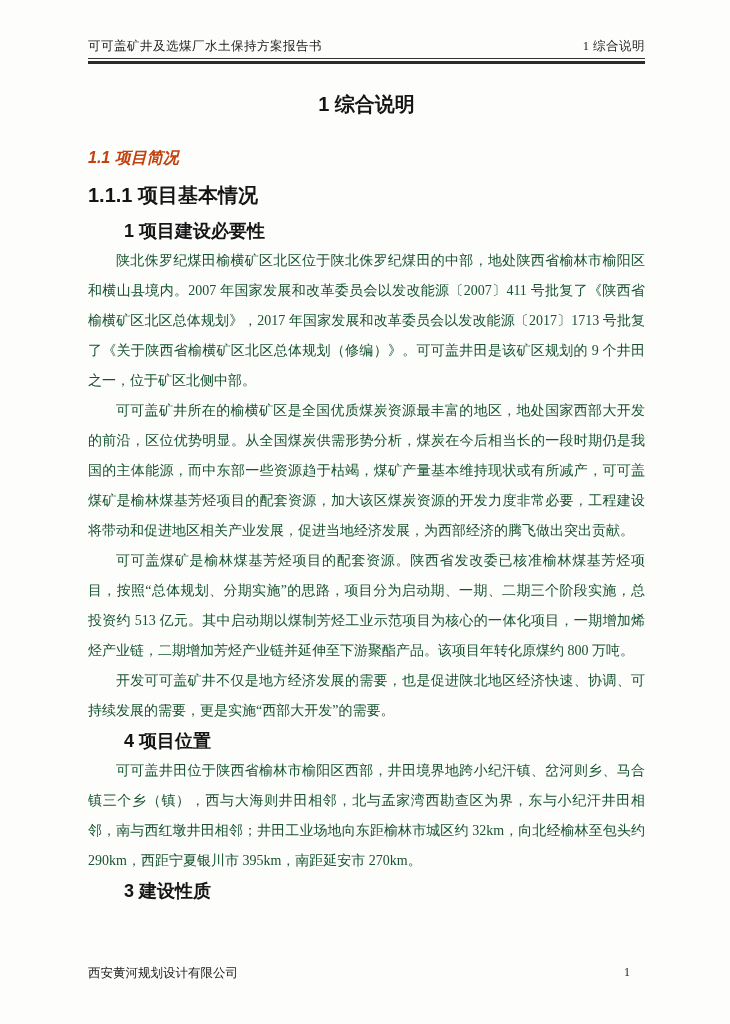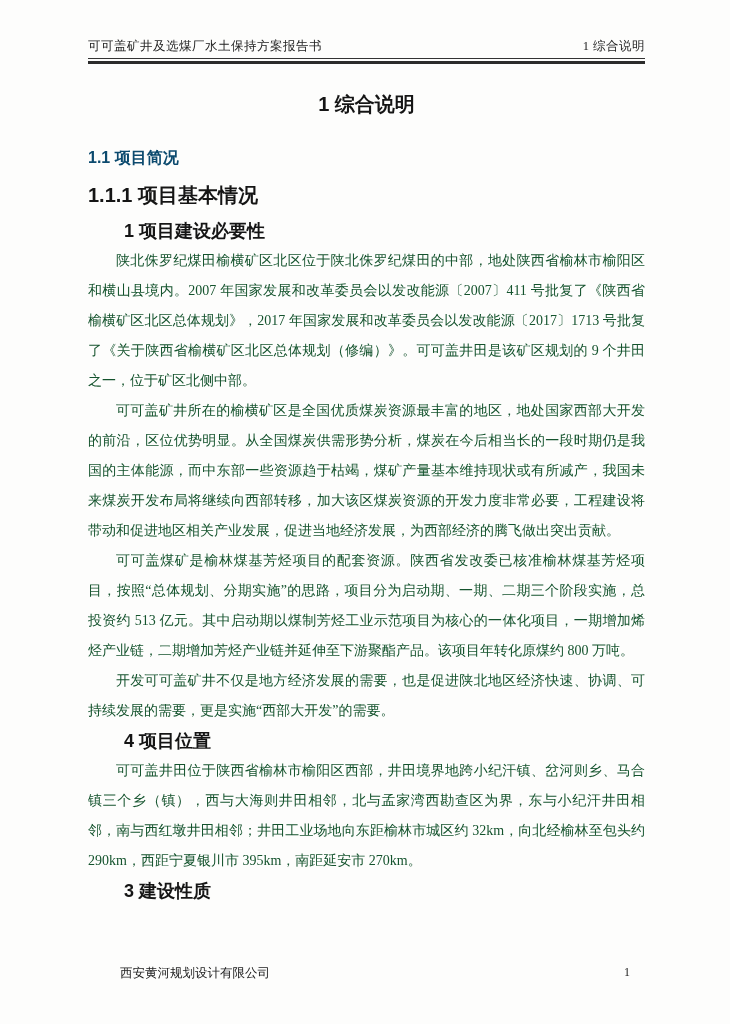--- a/index.html
+++ b/index.html
@@ -50,21 +50,22 @@
     font-weight: bold;
     line-height: 28px;
     color: #151515;
   }
   h2.sec-h2 {
     margin: 28px 0 0 0;
     font-family: "Liberation Sans", "DejaVu Sans", sans-serif;
     font-size: 16px;
     font-weight: bold;
     line-height: 24px;
-    color: #0c4a6e;
+    color: #c2410c;
+    font-style: italic;
   }
   h3.sec-h3 {
     margin: 13px 0 0 0;
     font-family: "Liberation Sans", "DejaVu Sans", sans-serif;
     font-size: 20px;
     font-weight: bold;
     line-height: 24px;
     color: #151515;
   }
   .sub-heading {
@@ -90,21 +91,20 @@
   .doc-footer {
     position: absolute;
     left: 88px;
     right: 100px;
     bottom: 42px;
     display: flex;
     justify-content: space-between;
     align-items: flex-start;
     font-size: 12.5px;
     color: #222;
-    margin-left: 32px;
   }
   .doc-footer .page-num { font-size: 12px; }
 </style>
 </head>
 <body>
 
 <div class="page">
   <div class="page-inner">
 
     <div class="doc-header">
@@ -115,21 +115,21 @@
     <div class="header-rule-thick"></div>
 
     <h1 class="chapter-title">1 综合说明</h1>
 
     <h2 class="sec-h2">1.1 项目简况</h2>
     <h3 class="sec-h3">1.1.1 项目基本情况</h3>
 
     <div class="content">
       <p class="sub-heading">1 项目建设必要性</p>
       <p class="para">陕北侏罗纪煤田榆横矿区北区位于陕北侏罗纪煤田的中部，地处陕西省榆林市榆阳区和横山县境内。2007 年国家发展和改革委员会以发改能源〔2007〕411 号批复了《陕西省榆横矿区北区总体规划》，2017 年国家发展和改革委员会以发改能源〔2017〕1713 号批复了《关于陕西省榆横矿区北区总体规划（修编）》。可可盖井田是该矿区规划的 9 个井田之一，位于矿区北侧中部。</p>
-      <p class="para">可可盖矿井所在的榆横矿区是全国优质煤炭资源最丰富的地区，地处国家西部大开发的前沿，区位优势明显。从全国煤炭供需形势分析，煤炭在今后相当长的一段时期仍是我国的主体能源，而中东部一些资源趋于枯竭，煤矿产量基本维持现状或有所减产，我国未来煤炭开发布局将继续向西部转移，加大该区煤炭资源的开发力度非常必要，工程建设将带动和促进地区相关产业发展，促进当地经济发展，为西部经济的腾飞做出突出贡献。</p>
+      <p class="para">可可盖矿井所在的榆横矿区是全国优质煤炭资源最丰富的地区，地处国家西部大开发的前沿，区位优势明显。从全国煤炭供需形势分析，煤炭在今后相当长的一段时期仍是我国的主体能源，而中东部一些资源趋于枯竭，煤矿产量基本维持现状或有所减产，可可盖煤矿是榆林煤基芳烃项目的配套资源，加大该区煤炭资源的开发力度非常必要，工程建设将带动和促进地区相关产业发展，促进当地经济发展，为西部经济的腾飞做出突出贡献。</p>
       <p class="para">可可盖煤矿是榆林煤基芳烃项目的配套资源。陕西省发改委已核准榆林煤基芳烃项目，按照“总体规划、分期实施”的思路，项目分为启动期、一期、二期三个阶段实施，总投资约 513 亿元。其中启动期以煤制芳烃工业示范项目为核心的一体化项目，一期增加烯烃产业链，二期增加芳烃产业链并延伸至下游聚酯产品。该项目年转化原煤约 800 万吨。</p>
       <p class="para">开发可可盖矿井不仅是地方经济发展的需要，也是促进陕北地区经济快速、协调、可持续发展的需要，更是实施“西部大开发”的需要。</p>
       <p class="sub-heading">4 项目位置</p>
       <p class="para">可可盖井田位于陕西省榆林市榆阳区西部，井田境界地跨小纪汗镇、岔河则乡、马合镇三个乡（镇），西与大海则井田相邻，北与孟家湾西勘查区为界，东与小纪汗井田相邻，南与西红墩井田相邻；井田工业场地向东距榆林市城区约 32km，向北经榆林至包头约 290km，西距宁夏银川市 395km，南距延安市 270km。</p>
       <p class="sub-heading">3 建设性质</p>
     </div>
   </div>
 
   <div class="doc-footer">
     <span class="company">西安黄河规划设计有限公司</span>

